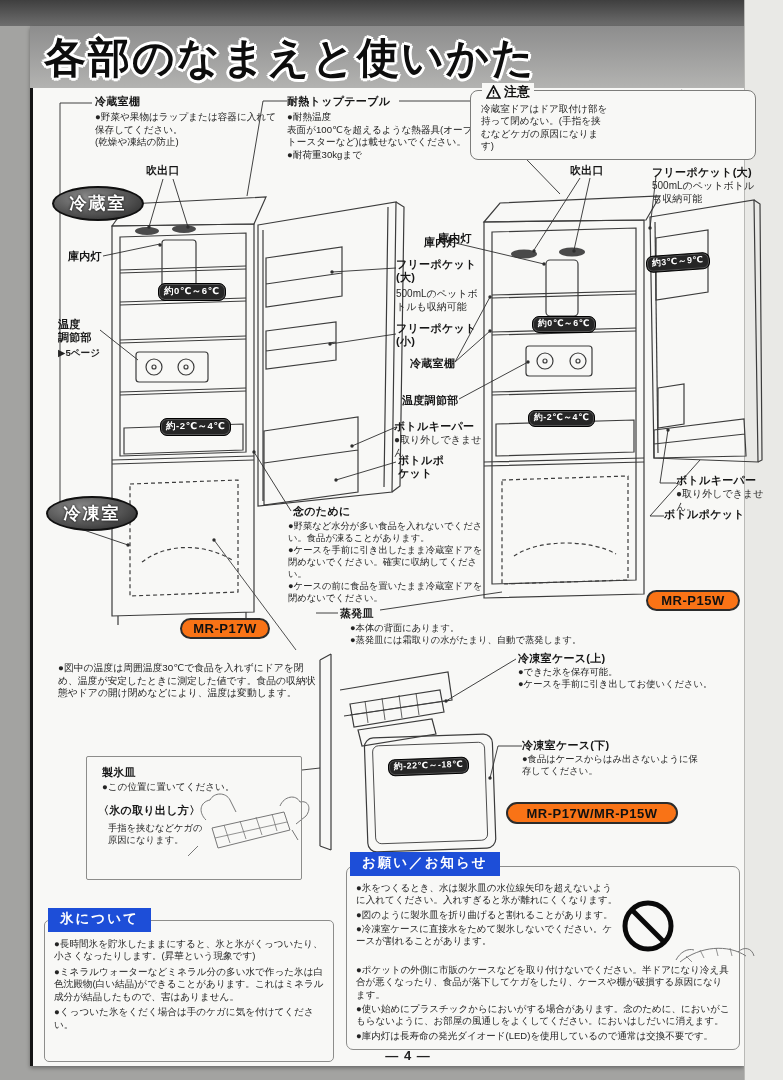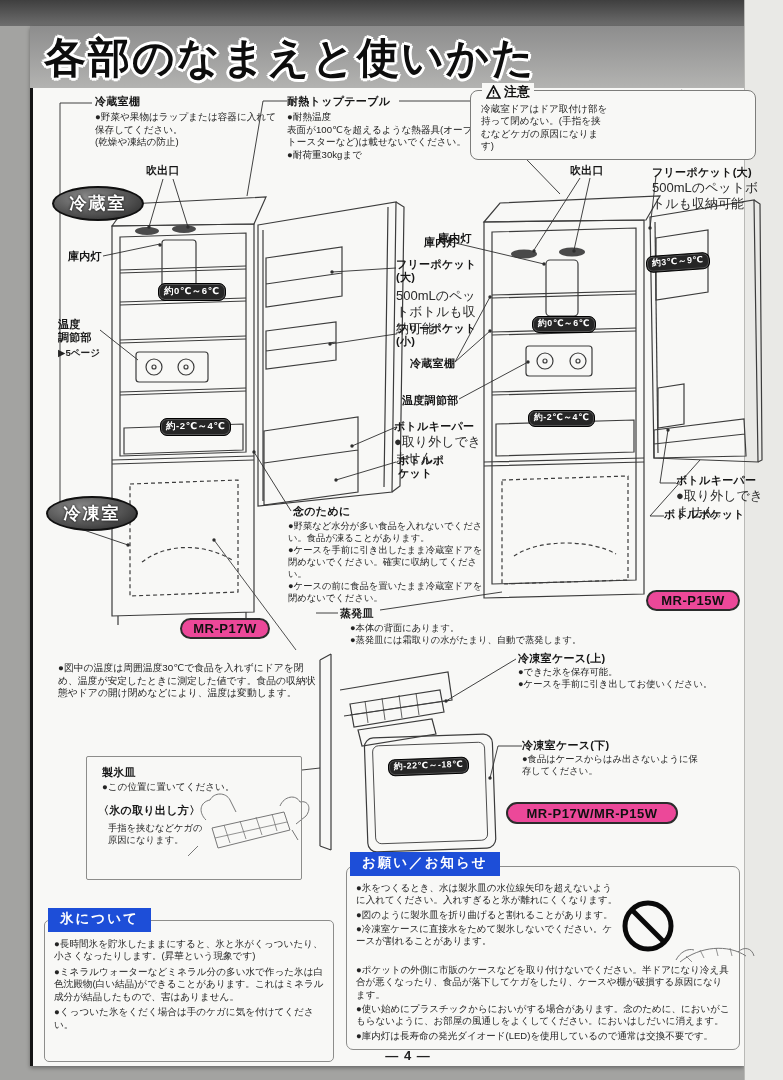--- a/index.html
+++ b/index.html
@@ -10,28 +10,28 @@
 
   .top-band { left:0; top:0; width:744px; height:26px; background:linear-gradient(180deg,#3f3f3f,#6e6e6e); }
   .right-strip { left:744px; top:0; width:39px; height:1080px; background:#e9e9e6; border-left:1px solid #b9b9b6; }
   .page { left:30px; top:26px; width:714px; height:1040px; background:#f8f8f6; border-left:3px solid #141414; box-shadow:0 2px 4px rgba(0,0,0,.35); }
   .title-band { left:30px; top:26px; width:714px; height:62px; background:linear-gradient(180deg,#8d8d8d,#b3b3b1); }
   .page-title { left:44px; top:30px; font-size:42px; font-weight:900; letter-spacing:2px; color:#0d0d0d;
     text-shadow:-2px -2px 0 #fff,2px -2px 0 #fff,-2px 2px 0 #fff,2px 2px 0 #fff,0 -3px 0 #fff,0 3px 0 #fff,-3px 0 0 #fff,3px 0 0 #fff; }
 
   .t-title { font-size:11px; font-weight:bold; color:#161616; letter-spacing:.3px; line-height:1.2; }
   .t-body  { font-size:9.6px; color:#242424; line-height:1.3; }
-  .t-small { font-size:13px; color:#2a2a2a; line-height:1.25; }
+  .t-small { font-size:10px; color:#2a2a2a; line-height:1.25; }
 
   .temp-badge { background:#262626; color:#fff; font-size:9.5px; font-weight:bold; text-align:center;
     border-radius:7px; border:1px solid #000; padding:1px 5px 2px; letter-spacing:.5px; white-space:nowrap; box-shadow:inset 0 0 0 1px #555; }
   .oval-badge { width:92px; height:35px; border-radius:50%; background:radial-gradient(ellipse at 38% 32%,#8d8d8d,#3d3d3d 75%);
     border:2px solid #101010; color:#fff; font-size:17px; font-weight:900; letter-spacing:2px;
     display:flex; align-items:center; justify-content:center; text-shadow:0 0 3px #000; }
-  .model-badge { border:2px solid #2c2c2c; border-radius:11px; background:#ec4899; color:#111;
+  .model-badge { border:2px solid #2c2c2c; border-radius:11px; background:#f97316; color:#111;
     font-size:13px; font-weight:bold; letter-spacing:.5px; display:flex; align-items:center; justify-content:center; white-space:nowrap; }
   .sec-header { background:#1d4ed8; color:#fff; font-size:13.5px; font-weight:bold; letter-spacing:2px; padding:2px 12px 4px; display:inline-block; }
   .frame-box { border:1.4px solid #8d8d8b; border-radius:5px; }
   .caution-box { border:1.6px solid #7d7d7b; border-radius:8px; background:#f8f8f6; }
   .caution-title { background:#f8f8f6; font-size:13px; font-weight:bold; color:#111; padding:0 4px; display:flex; align-items:center; gap:3px; }
   .page-number { font-size:13px; font-weight:bold; color:#222; letter-spacing:1px; }
   svg { position:absolute; left:0; top:0; }
 </style>
 </head>
 <body>

